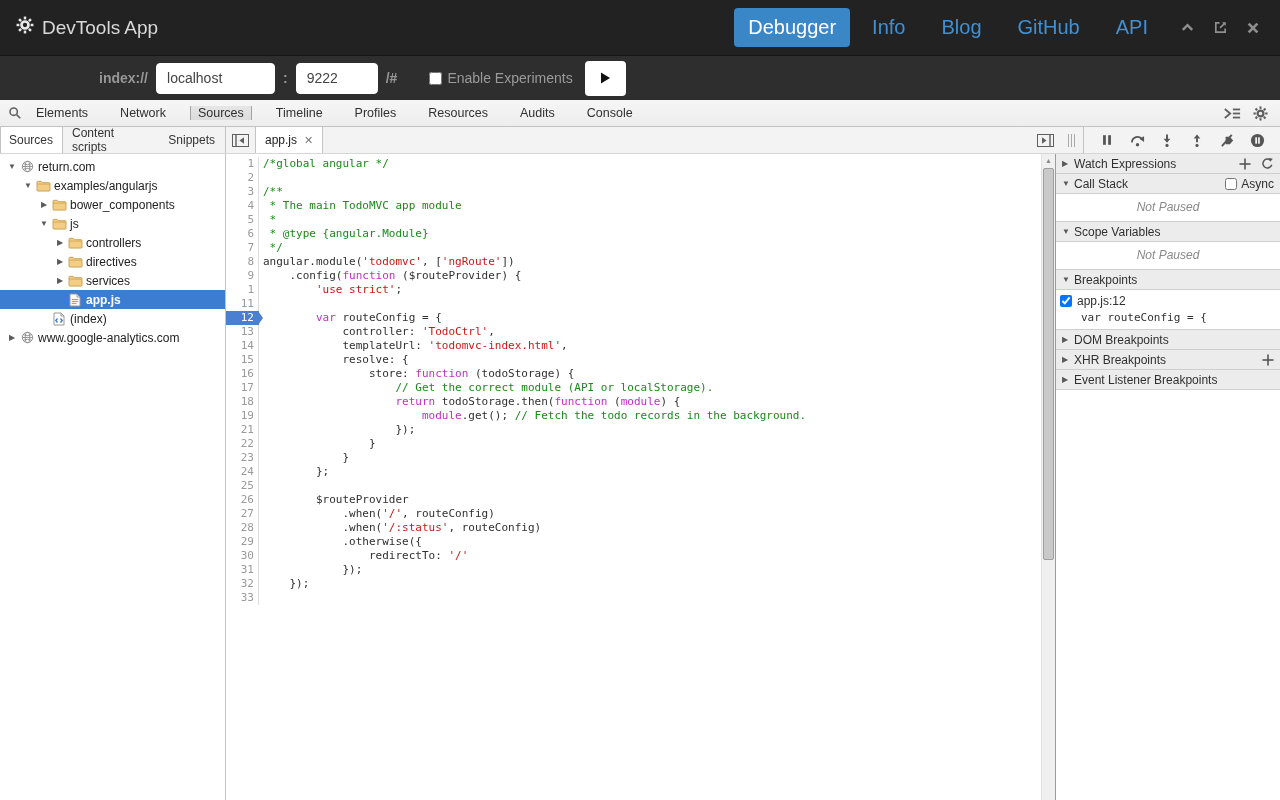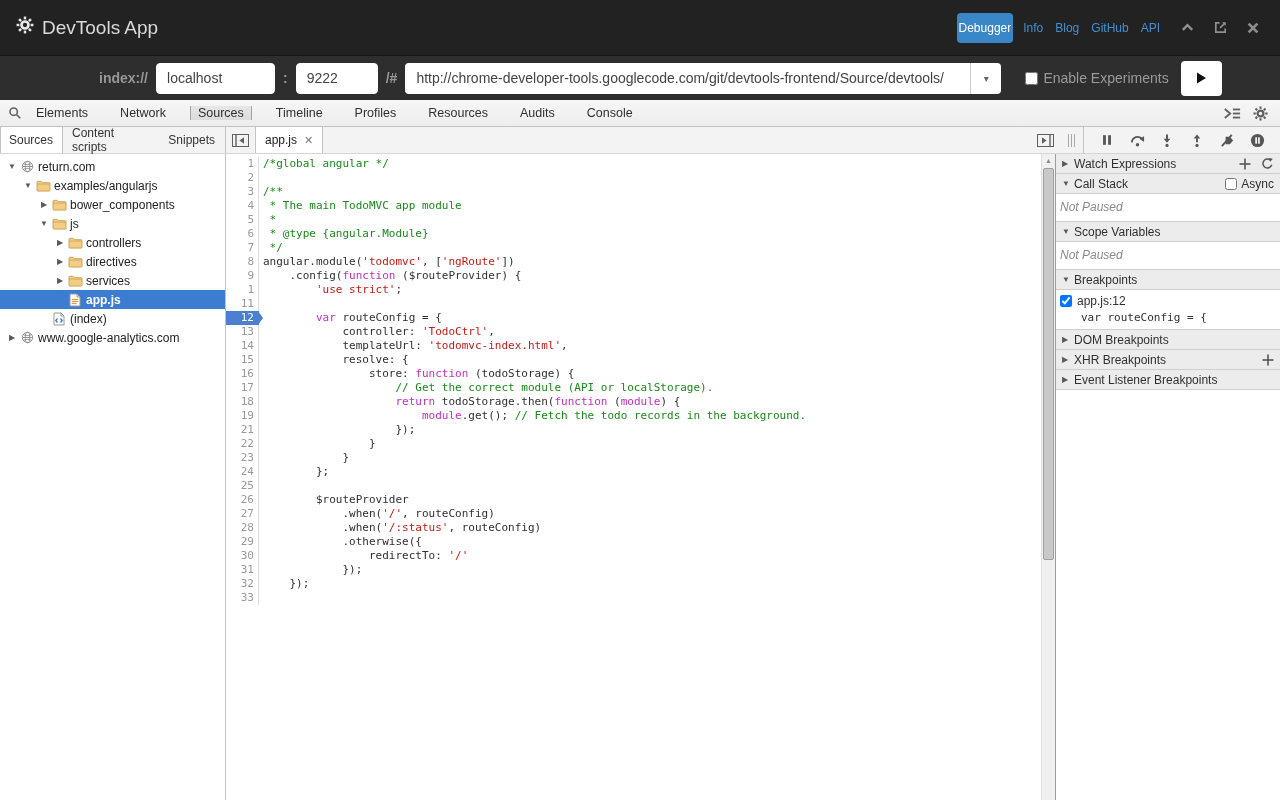--- a/index.html
+++ b/index.html
@@ -8,21 +8,21 @@
   }
   *{box-sizing:border-box; margin:0; padding:0;}
   html,body{width:1280px;height:800px;overflow:hidden;}
   body{font-family:"Liberation Sans",sans-serif;background:#fff;}
 
   
   .app-header{height:55px;background:#222;display:flex;align-items:center;padding:0 16px;}
   .brand{display:flex;align-items:center;gap:8px;color:#d9d9d9;font-size:19px;}
   .brand svg{color:#e8e8e8;}
   .app-nav{margin-left:auto;display:flex;align-items:center;gap:8px;}
-  .nav-link{color:var(--link);font-size:12px;text-decoration:none;padding:8px 2px;border-radius:4px;cursor:pointer;background:transparent;border:none;font-family:inherit;}
+  .nav-link{color:var(--link);font-size:20px;text-decoration:none;padding:8px 14px;border-radius:4px;cursor:pointer;background:transparent;border:none;font-family:inherit;}
   .nav-link.active{background:var(--accent);color:#fff;}
   .win-icons{display:flex;align-items:center;gap:10px;margin-left:14px;}
   .win-btn{background:none;border:none;color:#8f8f8f;cursor:pointer;padding:4px;display:flex;}
 
   
   .connect-bar{height:45px;background:#2e2e2e;border-top:1px solid #171717;display:flex;align-items:center;padding-left:99px;font-size:14px;}
   .cb-label{color:#979797;font-weight:bold;margin-right:8px;}
   .cb-sep{color:#979797;font-weight:bold;margin:0 8px;}
   .cb-input{height:31px;border:1px solid #fff;border-radius:4px;padding:0 10px;font-size:14px;color:#444;font-family:inherit;outline:none;}
   .cb-host{width:119px;}
@@ -82,21 +82,21 @@
   .right-pane{width:225px;border-left:1px solid #9c9c9c;background:#fff;font-size:12px;color:#303030;overflow:hidden;}
   .sec-head{height:20px;background:#ececec;border-bottom:1px solid #cfcfcf;display:flex;align-items:center;padding:0 6px;cursor:pointer;}
   .sec-head + .sec-head{border-top:0;}
   .sec-head .tri{font-size:8px;color:#5a5a5a;width:12px;}
   .sec-head .ttl{flex:1;}
   .sec-head .act{display:flex;align-items:center;gap:10px;color:#565656;}
   .sec-head .act .abtn{background:none;border:none;color:#565656;cursor:pointer;display:flex;font-size:15px;line-height:10px;padding:0;font-family:inherit;}
   .sec-head .async{display:flex;align-items:center;gap:4px;font-size:12px;color:#303030;cursor:pointer;}
   .sec-head .async input{width:12px;height:12px;}
   .sec-body{background:#fff;border-bottom:1px solid #cfcfcf;}
-  .not-paused{text-align:left;color:#8a8a8a;font-style:italic;padding:6px 4px 7px;}
+  .not-paused{text-align:center;color:#8a8a8a;font-style:italic;padding:6px 16px 7px;}
   .bp-entry{padding:4px 4px 5px;}
   .bp-line1{display:flex;align-items:center;gap:5px;}
   .bp-line1 input{width:12px;height:12px;}
   .bp-line2{font-family:"DejaVu Sans Mono",monospace;font-size:11px;padding:3px 0 0 21px;color:#303030;}
 </style>
 </head>
 <body>
 
 <div class="app">
 
@@ -151,24 +151,20 @@
         </button>
       </div>
   </header>
 
   <div class="connect-bar">
     <span class="cb-label">index://</span>
     <input class="cb-input cb-host" value="localhost" style="">
     <span class="cb-sep">:</span>
     <input class="cb-input cb-port" value="9222" style="">
     <span class="cb-sep">/#</span>
-    <div class="url-group">
-      <input class="cb-input cb-url" value="http://chrome-developer-tools.googlecode.com/git/devtools-frontend/Source/devtools/" style="">
-      <button class="url-caret"><span>▾</span></button>
-    </div>
     <label class="exp-label">
       <input type="checkbox" style="">
       <span>Enable Experiments</span>
     </label>
     <button class="run-btn">
       <svg width="14" height="14" viewBox="0 0 14 14">
           <polygon points="3,1.5 12,7 3,12.5" fill="currentColor"></polygon>
         </svg>
     </button>
   </div>

